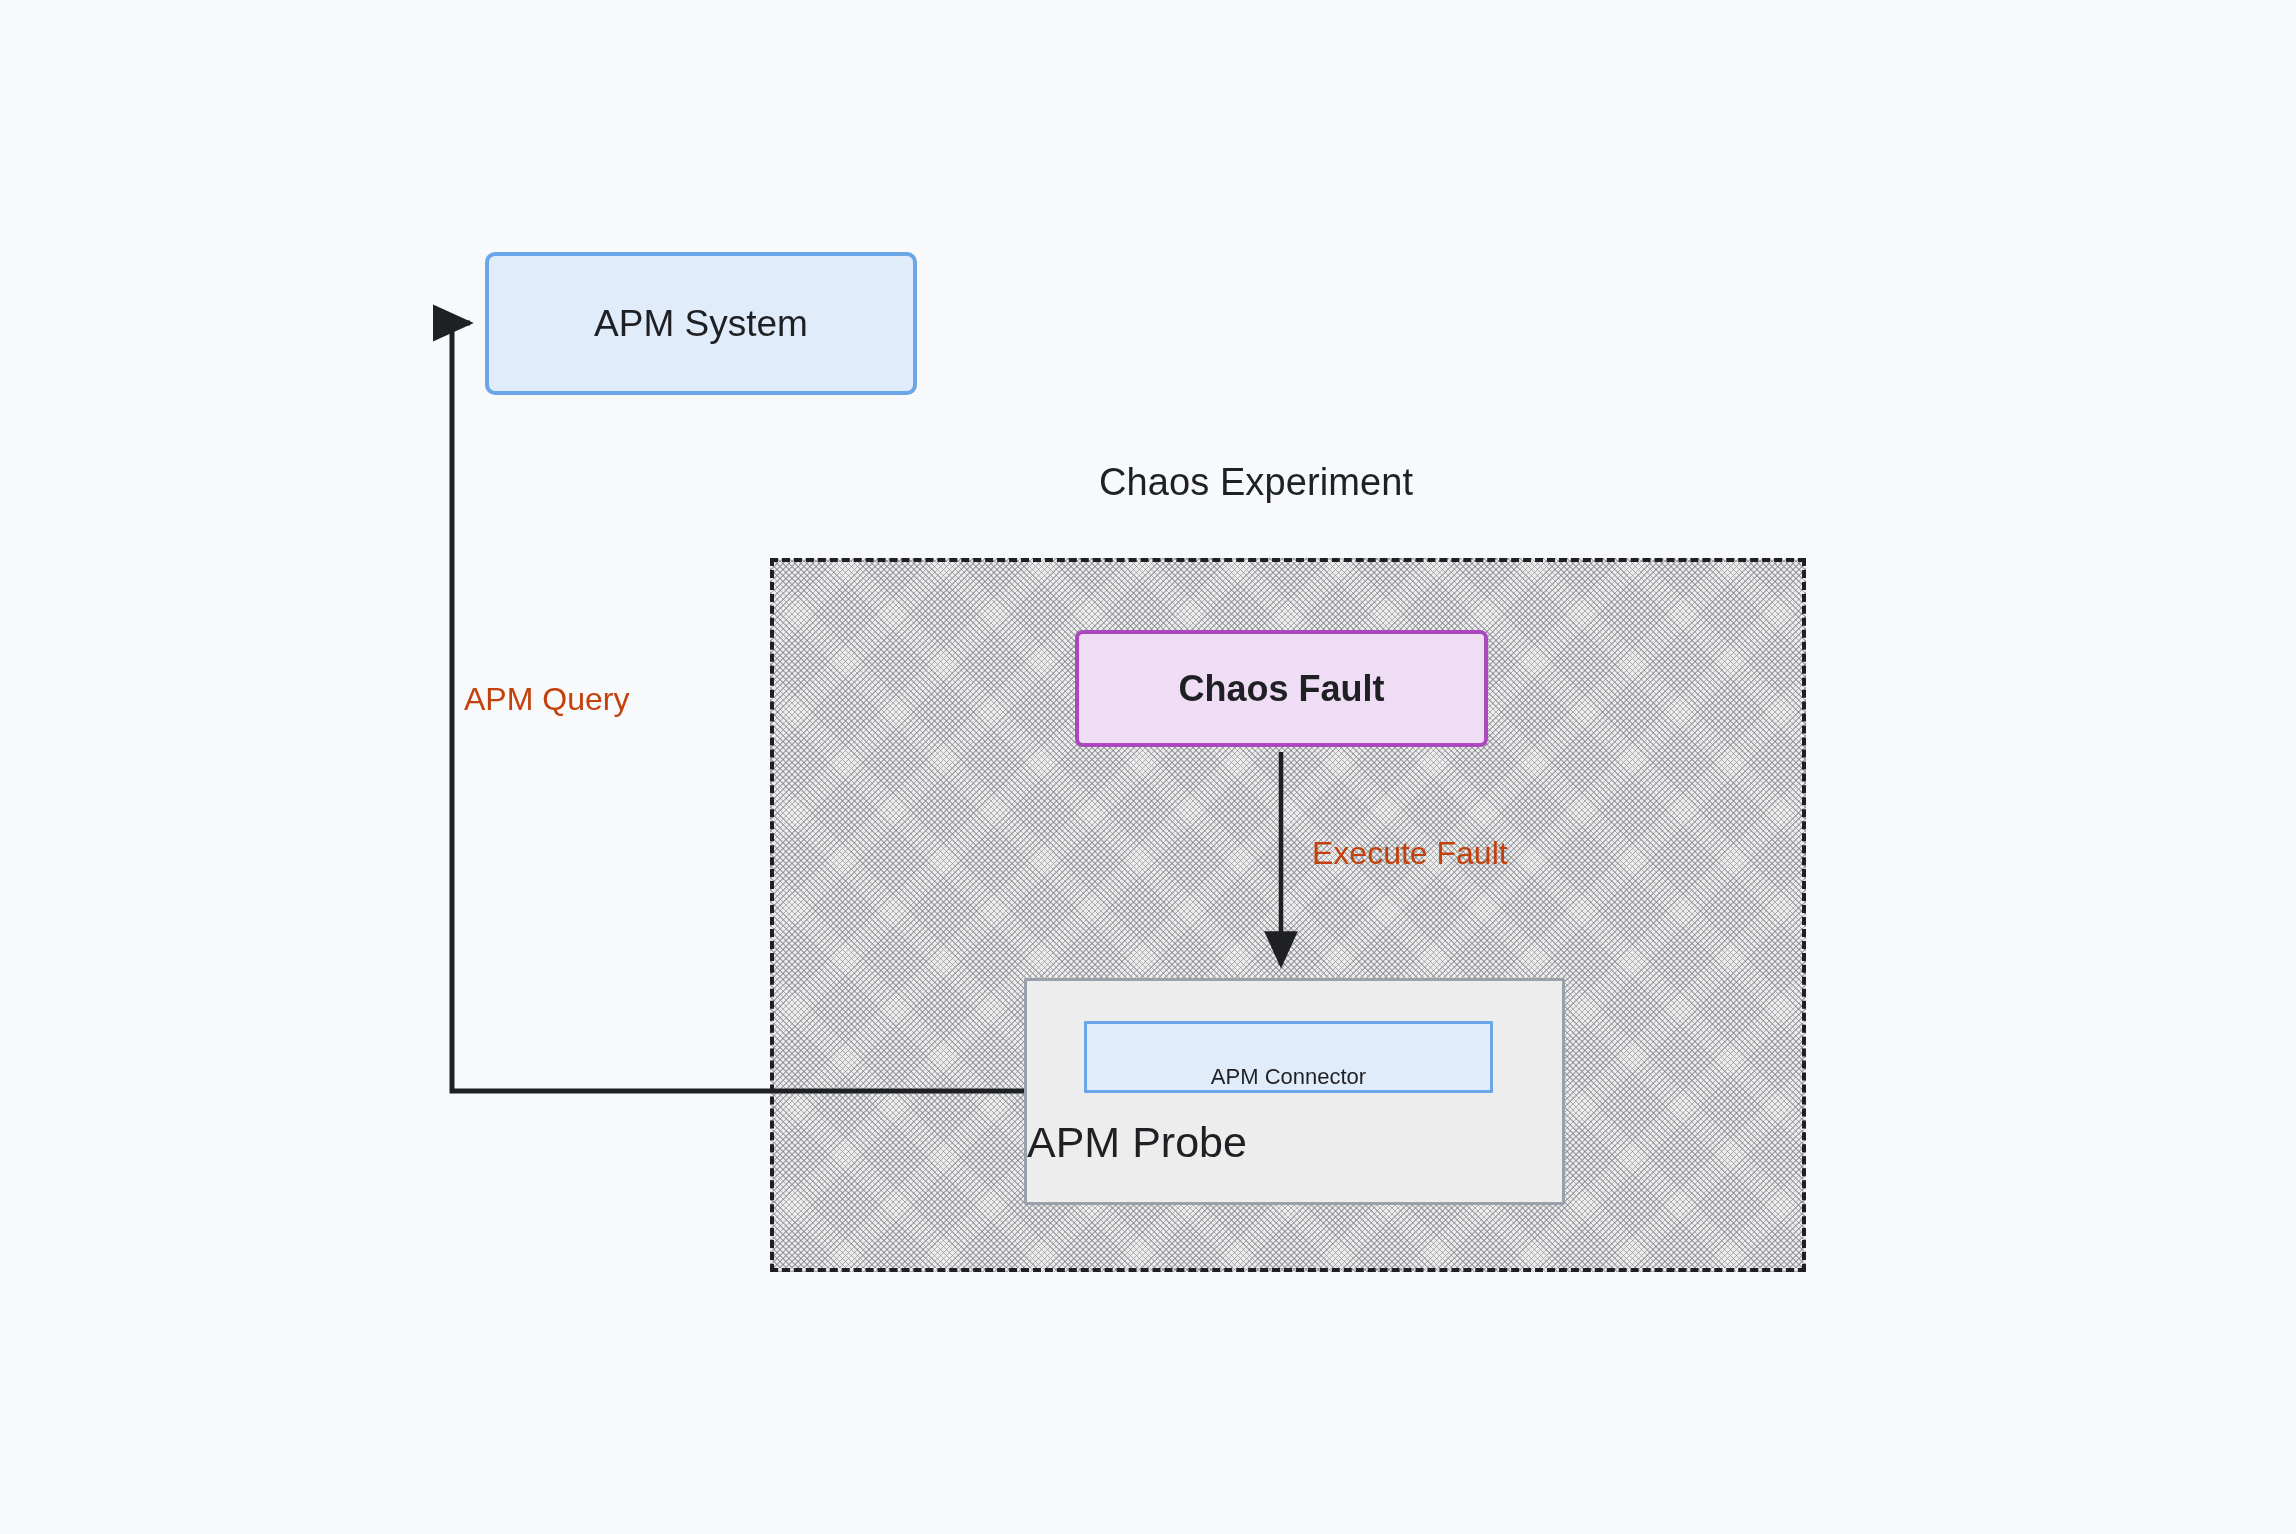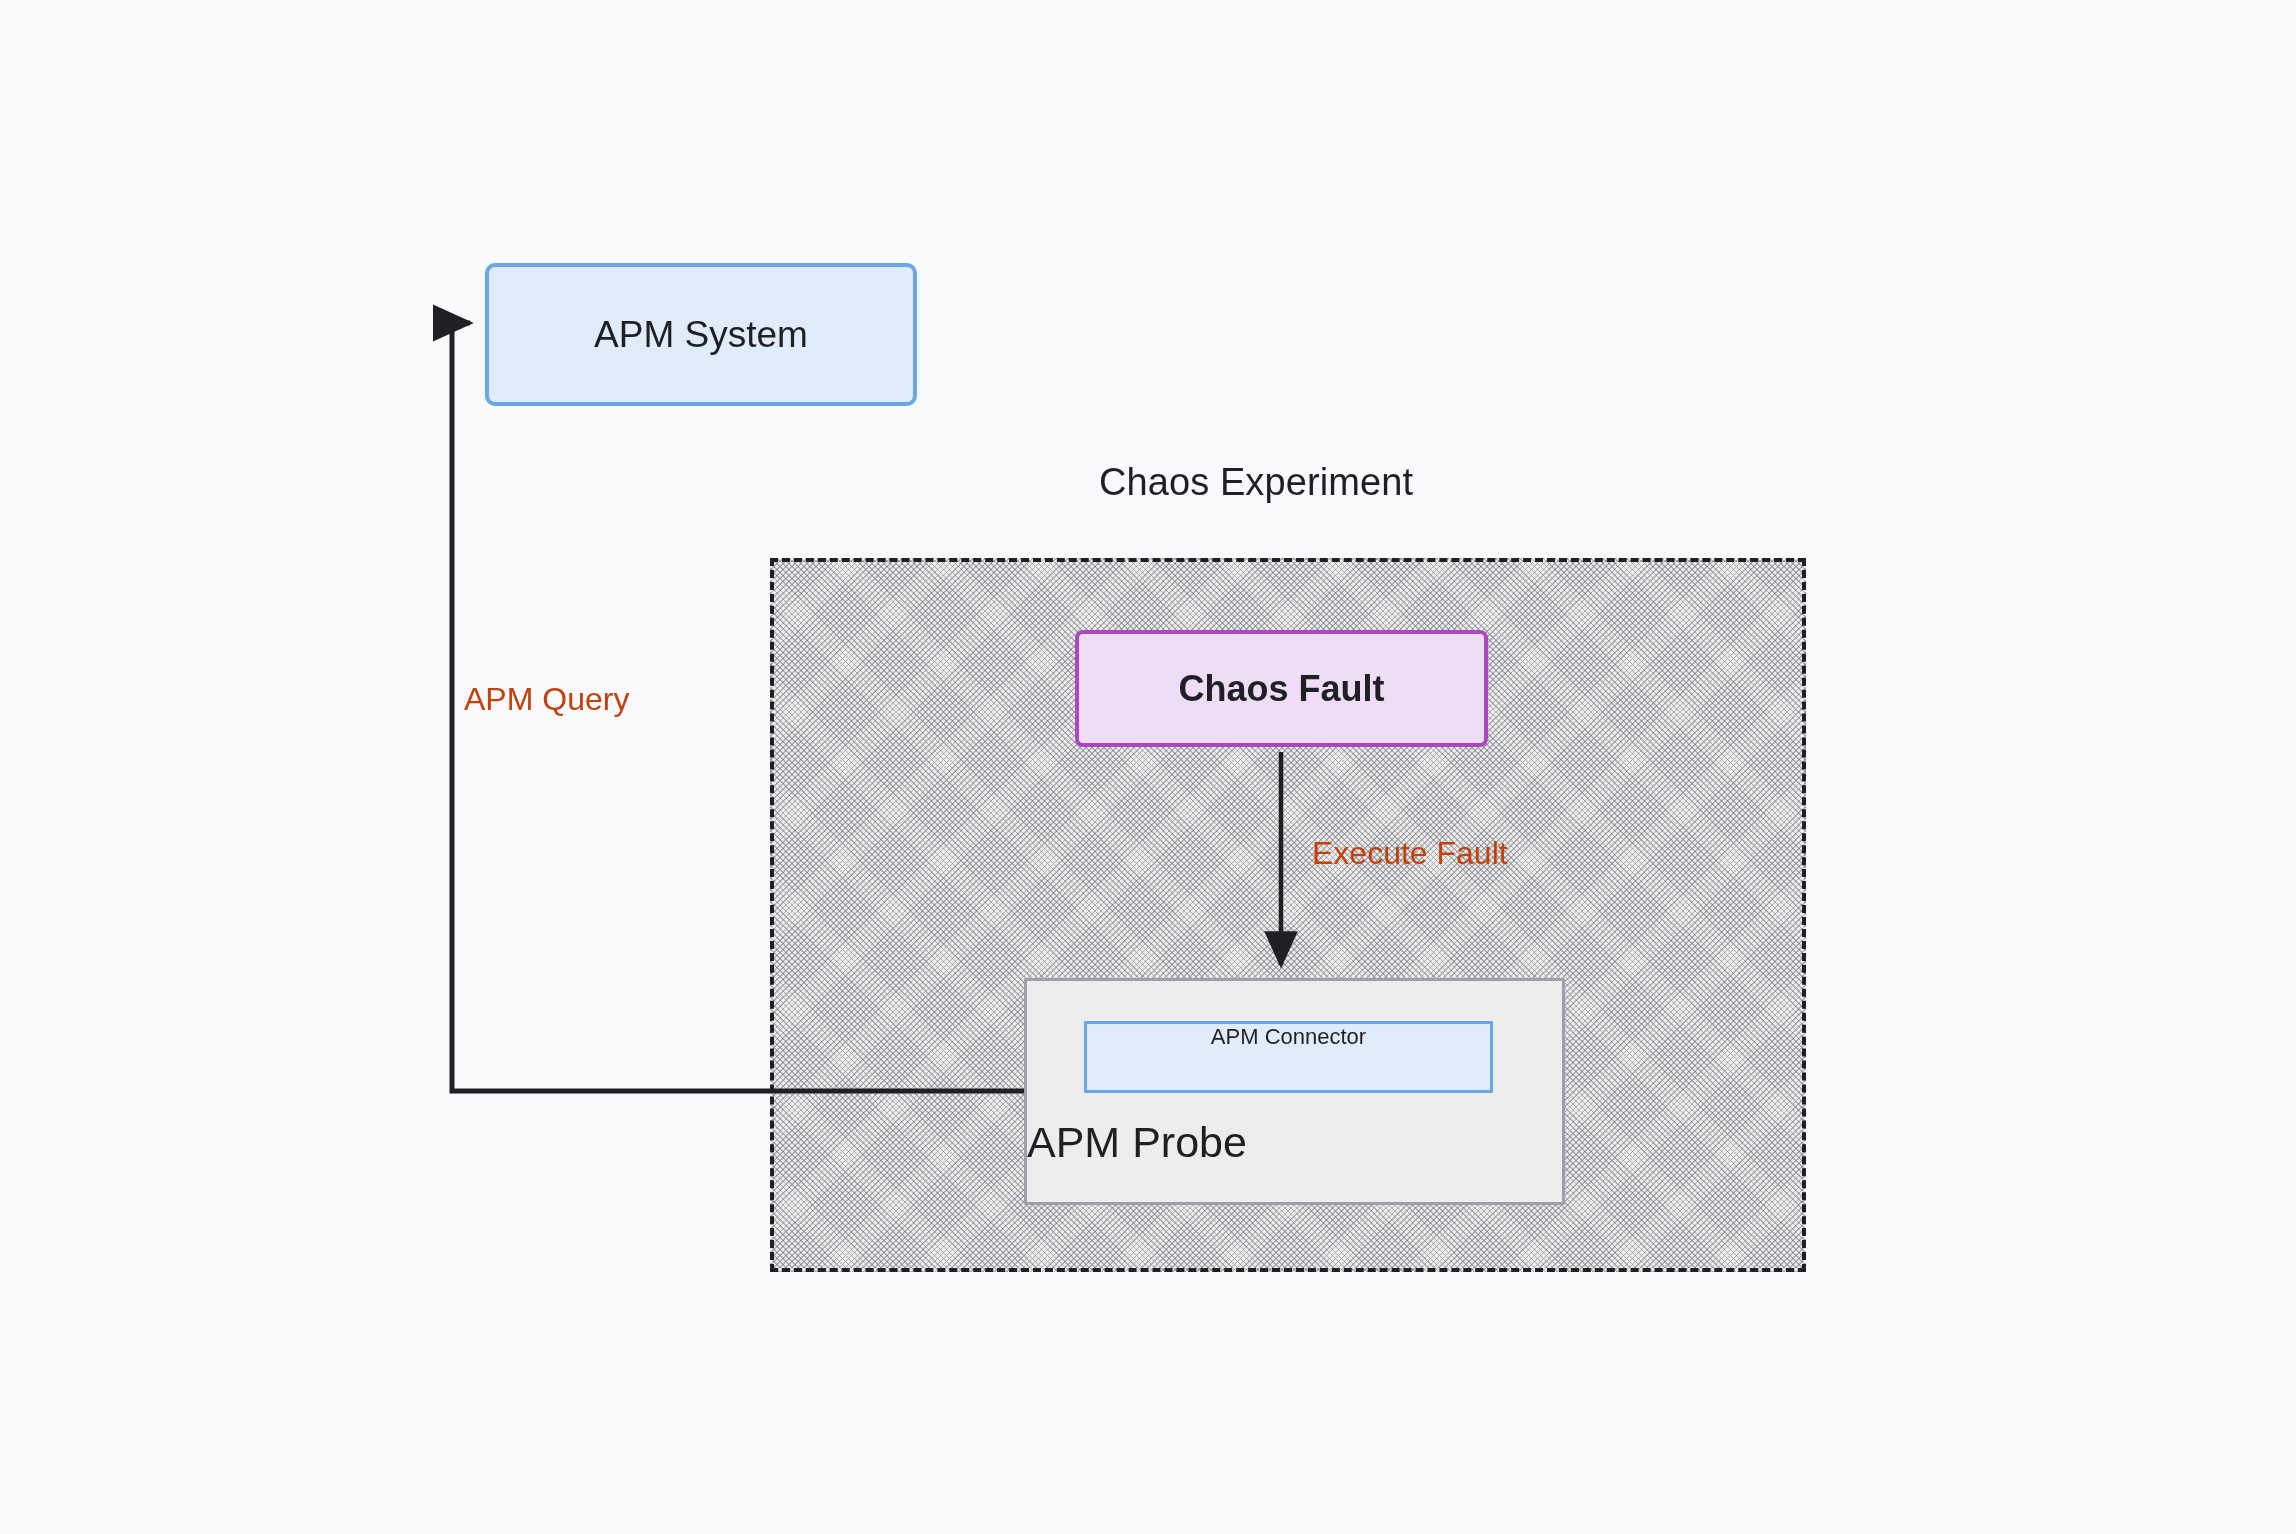--- a/index.html
+++ b/index.html
@@ -61,21 +61,20 @@
 
   .node-apm-system {
     left: 485px;
     top: 252px;
     width: 432px;
     height: 143px;
     background: #e1ecfb;
     border: 4px solid #6aa6e8;
     border-radius: 10px;
     font-size: 37px;
-    margin-top: 11px;
   }
 
   .node-chaos-fault {
     left: 1075px;
     top: 630px;
     width: 413px;
     height: 117px;
     background: #eeddf5;
     border: 4px solid #ab47bf;
     border-radius: 8px;
@@ -106,21 +105,21 @@
   .node-apm-connector {
     position: absolute;
     left: 57px;
     top: 40px;
     width: 409px;
     height: 72px;
     background: #e1ecfb;
     border: 3px solid #6aa6e8;
     border-radius: 1px;
     display: flex;
-    align-items: flex-start;
+    align-items: flex-end;
     justify-content: center;
     font-size: 22px;
     color: #1f2023;
     box-sizing: border-box;
   }
 
   
   #edges {
     position: absolute;
     left: 0;

